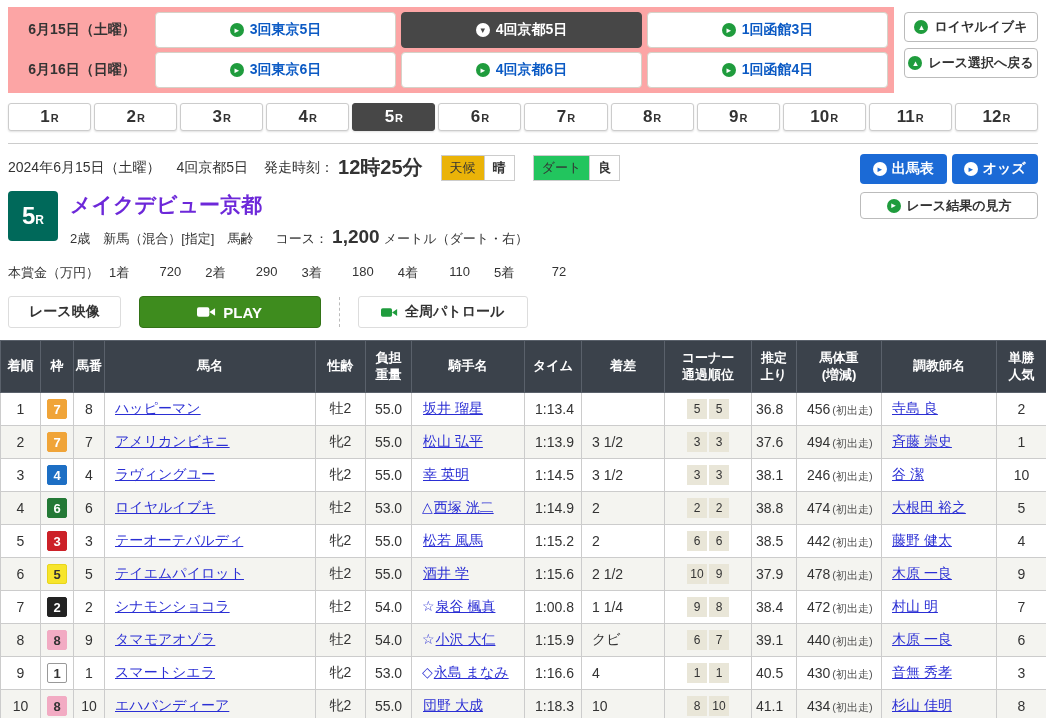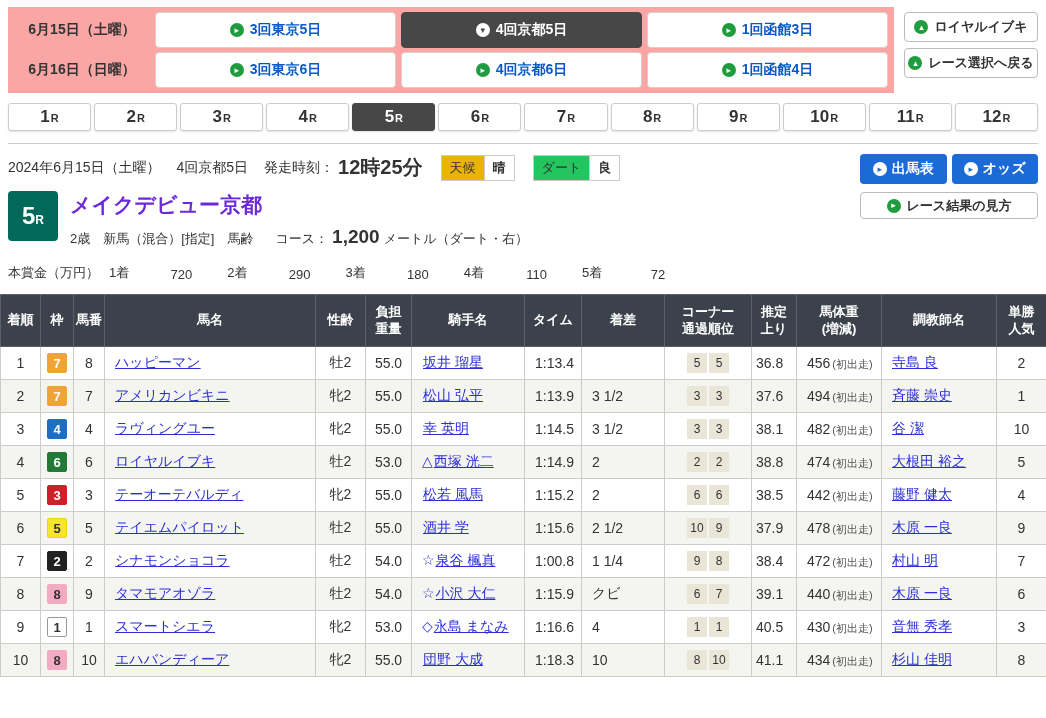--- a/index.html
+++ b/index.html
@@ -196,21 +196,21 @@
           <div class="race-cond">
             <span>2歳　新馬（混合）[指定]　馬齢</span>
             <span class="cond-gap">コース：</span>
             <span class="course-val">1,200</span>
             <span>メートル（ダート・右）</span>
           </div>
         </div>
       </div>
       <div class="prize-row">
         <span>本賞金（万円）</span>
-        <span style="display:flex;align-items:flex-end;gap:21px;">
+        <span style="display:flex;align-items:flex-start;gap:10px;">
             <span>1着</span>
             <span class="amount">720</span>
             <span>2着</span>
             <span class="amount">290</span>
             <span>3着</span>
             <span class="amount">180</span>
             <span>4着</span>
             <span class="amount">110</span>
             <span>5着</span>
             <span class="amount">72</span>
@@ -228,20 +228,38 @@
           <span>オッズ</span>
         </div>
       </div>
       <div class="side-btn">
         <span class="circ green">▸</span>
         <span>レース結果の見方</span>
       </div>
     </div>
   </div>
 
+  <div class="video-row">
+    <div class="chip">レース映像</div>
+    <div class="play-btn">
+      <svg class="cam" width="19" height="12" viewBox="0 0 20 12">
+          <rect x="0" y="1" width="13" height="10" rx="2" fill="#fff"></rect>
+          <path d="M13 6 L19 2 V10 Z" fill="#fff"></path>
+        </svg>
+      <span>PLAY</span>
+    </div>
+    <div class="vdiv"></div>
+    <div class="chip patrol-btn">
+      <svg class="cam" width="17" height="11" viewBox="0 0 20 12" style="margin-right:7px">
+          <rect x="0" y="1" width="13" height="10" rx="2" fill="#1f9c3d"></rect>
+          <path d="M13 6 L19 2 V10 Z" fill="#1f9c3d"></path>
+        </svg>
+      <span>全周パトロール</span>
+    </div>
+  </div>
 
   <table>
     <colgroup>
       <col style="width:40px">
         <col style="width:33px">
         <col style="width:31px">
         <col style="width:211px">
       <col style="width:50px">
         <col style="width:46px">
         <col style="width:113px">
@@ -314,21 +332,21 @@
           <td><span class="waku" style="background:#1d6fc4;color:#ffffff;border:1px solid #1d6fc4">4</span></td>
           <td>4</td>
           <td class="al"><span class="lk">ラヴィングユー</span></td>
           <td>牝2</td>
           <td>55.0</td>
           <td class="al"><span class="jk-pre"></span><span class="lk">幸 英明</span></td>
           <td class="al">1:14.5</td>
           <td class="al">3 1/2</td>
           <td><span class="cbox">3</span><span class="cbox">3</span></td>
           <td class="ar">38.1</td>
-          <td class="al"><span>482</span><span class="bw-note">(初出走)</span></td>
+          <td class="al"><span>246</span><span class="bw-note">(初出走)</span></td>
           <td class="al"><span class="lk">谷 潔</span></td>
           <td>10</td>
         </tr>
         <tr>
           <td>4</td>
           <td><span class="waku" style="background:#247936;color:#ffffff;border:1px solid #247936">6</span></td>
           <td>6</td>
           <td class="al"><span class="lk">ロイヤルイブキ</span></td>
           <td>牡2</td>
           <td>53.0</td>

